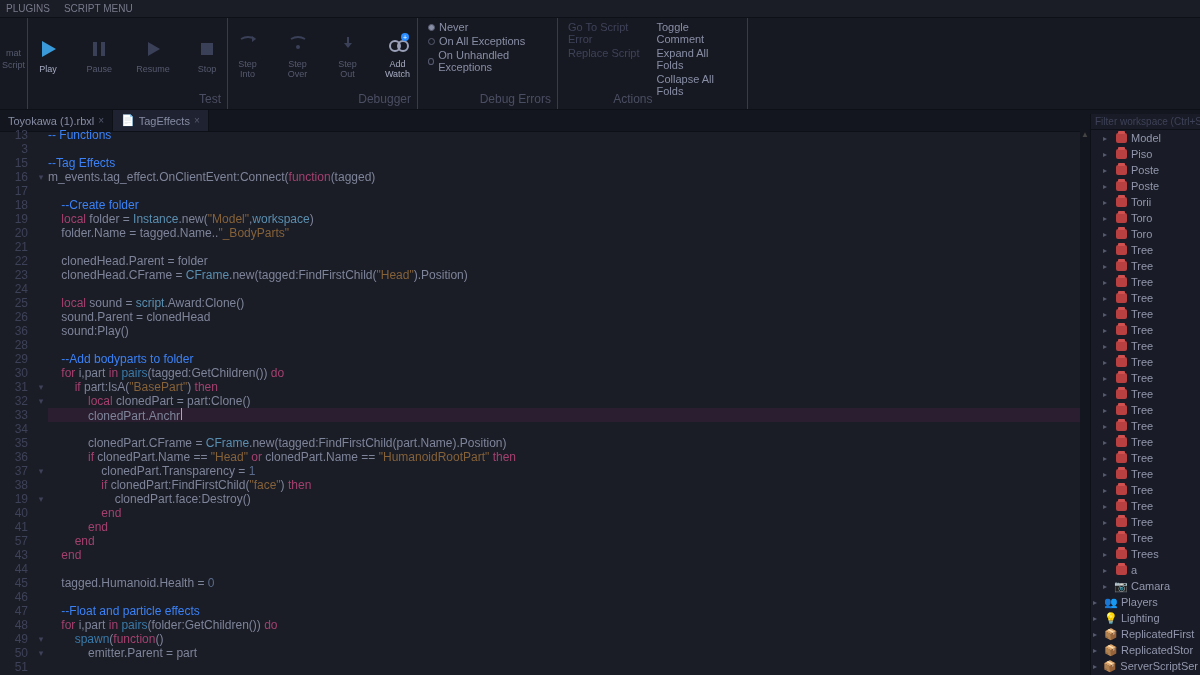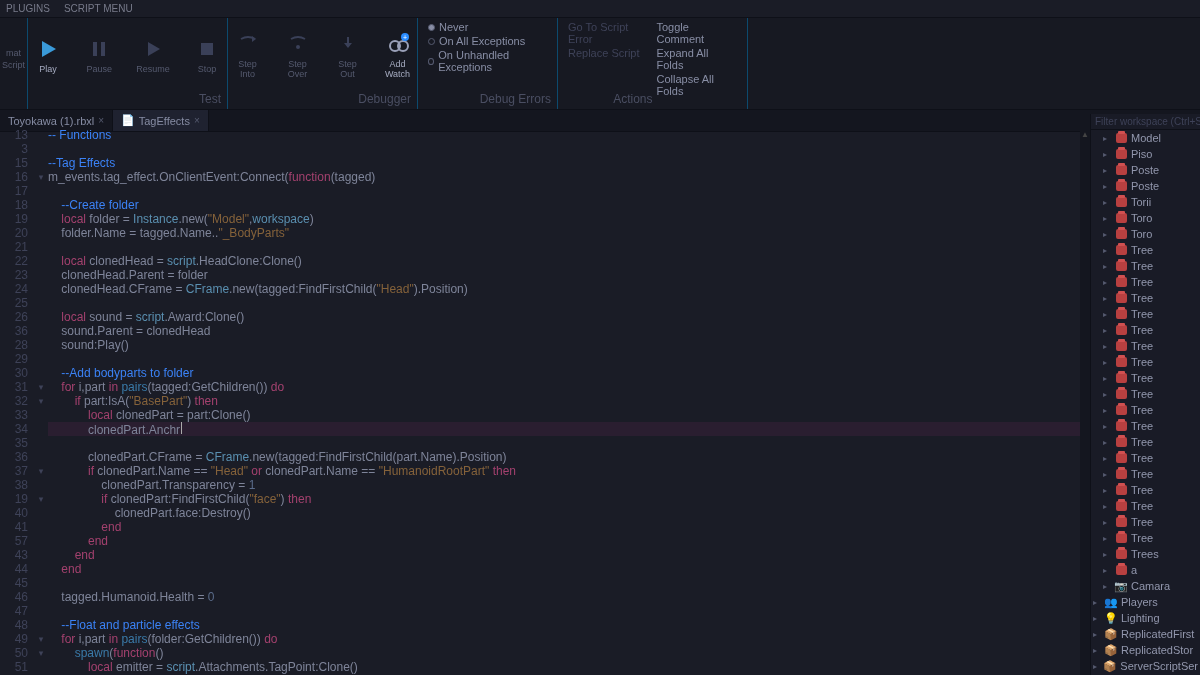--- a/index.html
+++ b/index.html
@@ -302,21 +302,20 @@
   <div class="code" id="code">
       <div class="codeline"><span class="cm">-- Functions</span></div>
       <div class="codeline"></div>
       <div class="codeline"><span class="cm">--Tag Effects</span></div>
       <div class="codeline">m_events.tag_effect.OnClientEvent:Connect(<span class="kw">function</span>(tagged)</div>
       <div class="codeline"></div>
       <div class="codeline">    <span class="cm">--Create folder</span></div>
       <div class="codeline">    <span class="kw">local</span> folder = <span class="global">Instance</span>.new(<span class="str">"Model"</span>,<span class="global">workspace</span>)</div>
       <div class="codeline">    folder.Name = tagged.Name..<span class="str">"_BodyParts"</span></div>
       <div class="codeline"></div>
-      <div class="codeline">    <span class="kw">local</span> clonedHead = <span class="global">script</span>.HeadClone:Clone()</div>
       <div class="codeline">    clonedHead.Parent = folder</div>
       <div class="codeline">    clonedHead.CFrame = <span class="global">CFrame</span>.new(tagged:FindFirstChild(<span class="str">"Head"</span>).Position)</div>
       <div class="codeline"></div>
       <div class="codeline">    <span class="kw">local</span> sound = <span class="global">script</span>.Award:Clone()</div>
       <div class="codeline">    sound.Parent = clonedHead</div>
       <div class="codeline">    sound:Play()</div>
       <div class="codeline"></div>
       <div class="codeline">    <span class="cm">--Add bodyparts to folder</span></div>
       <div class="codeline">    <span class="kw">for</span> i,part <span class="kw">in</span> <span class="fn">pairs</span>(tagged:GetChildren()) <span class="kw">do</span></div>
       <div class="codeline">        <span class="kw">if</span> part:IsA(<span class="str">"BasePart"</span>) <span class="kw">then</span></div>
@@ -331,21 +330,20 @@
       <div class="codeline">                <span class="kw">end</span></div>
       <div class="codeline">            <span class="kw">end</span></div>
       <div class="codeline">        <span class="kw">end</span></div>
       <div class="codeline">    <span class="kw">end</span></div>
       <div class="codeline"></div>
       <div class="codeline">    tagged.Humanoid.Health = <span class="num">0</span></div>
       <div class="codeline"></div>
       <div class="codeline">    <span class="cm">--Float and particle effects</span></div>
       <div class="codeline">    <span class="kw">for</span> i,part <span class="kw">in</span> <span class="fn">pairs</span>(folder:GetChildren()) <span class="kw">do</span></div>
       <div class="codeline">        <span class="fn">spawn</span>(<span class="kw">function</span>()</div>
-      <div class="codeline">            <span class="kw">local</span> emitter = <span class="global">script</span>.Attachments.TagPoint:Clone()</div>
       <div class="codeline">            emitter.Parent = part</div>
     </div>
   <div class="scrollind">
       <div class="ar">▲</div>
     </div>
 </div>
 
 <div class="explorer">
   <div class="exfilter">Filter workspace (Ctrl+Sh</div>
   <div id="exlist">

